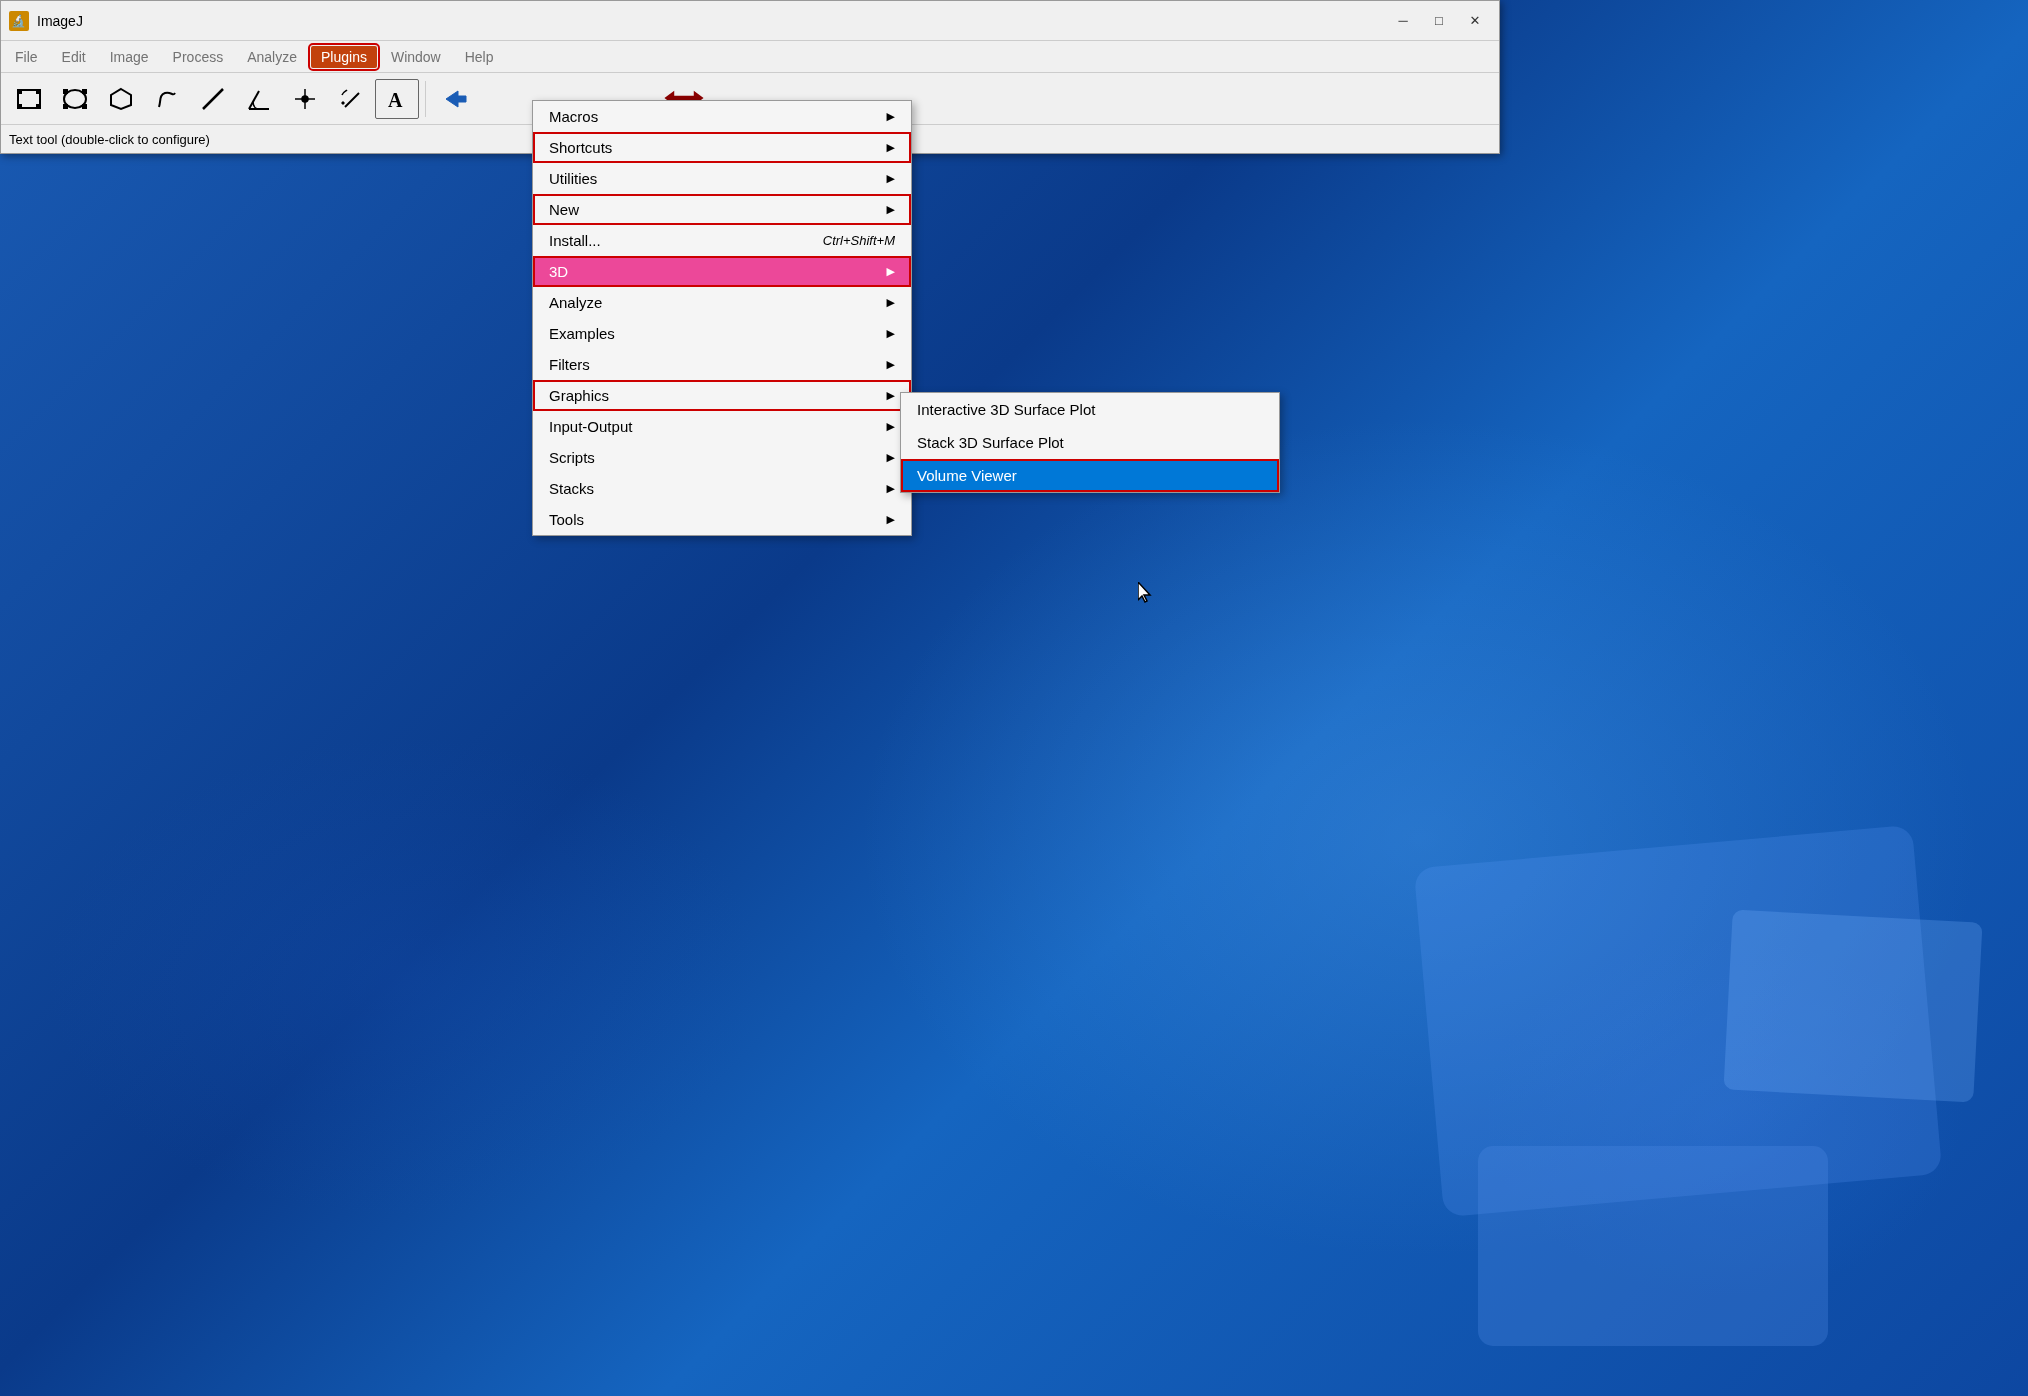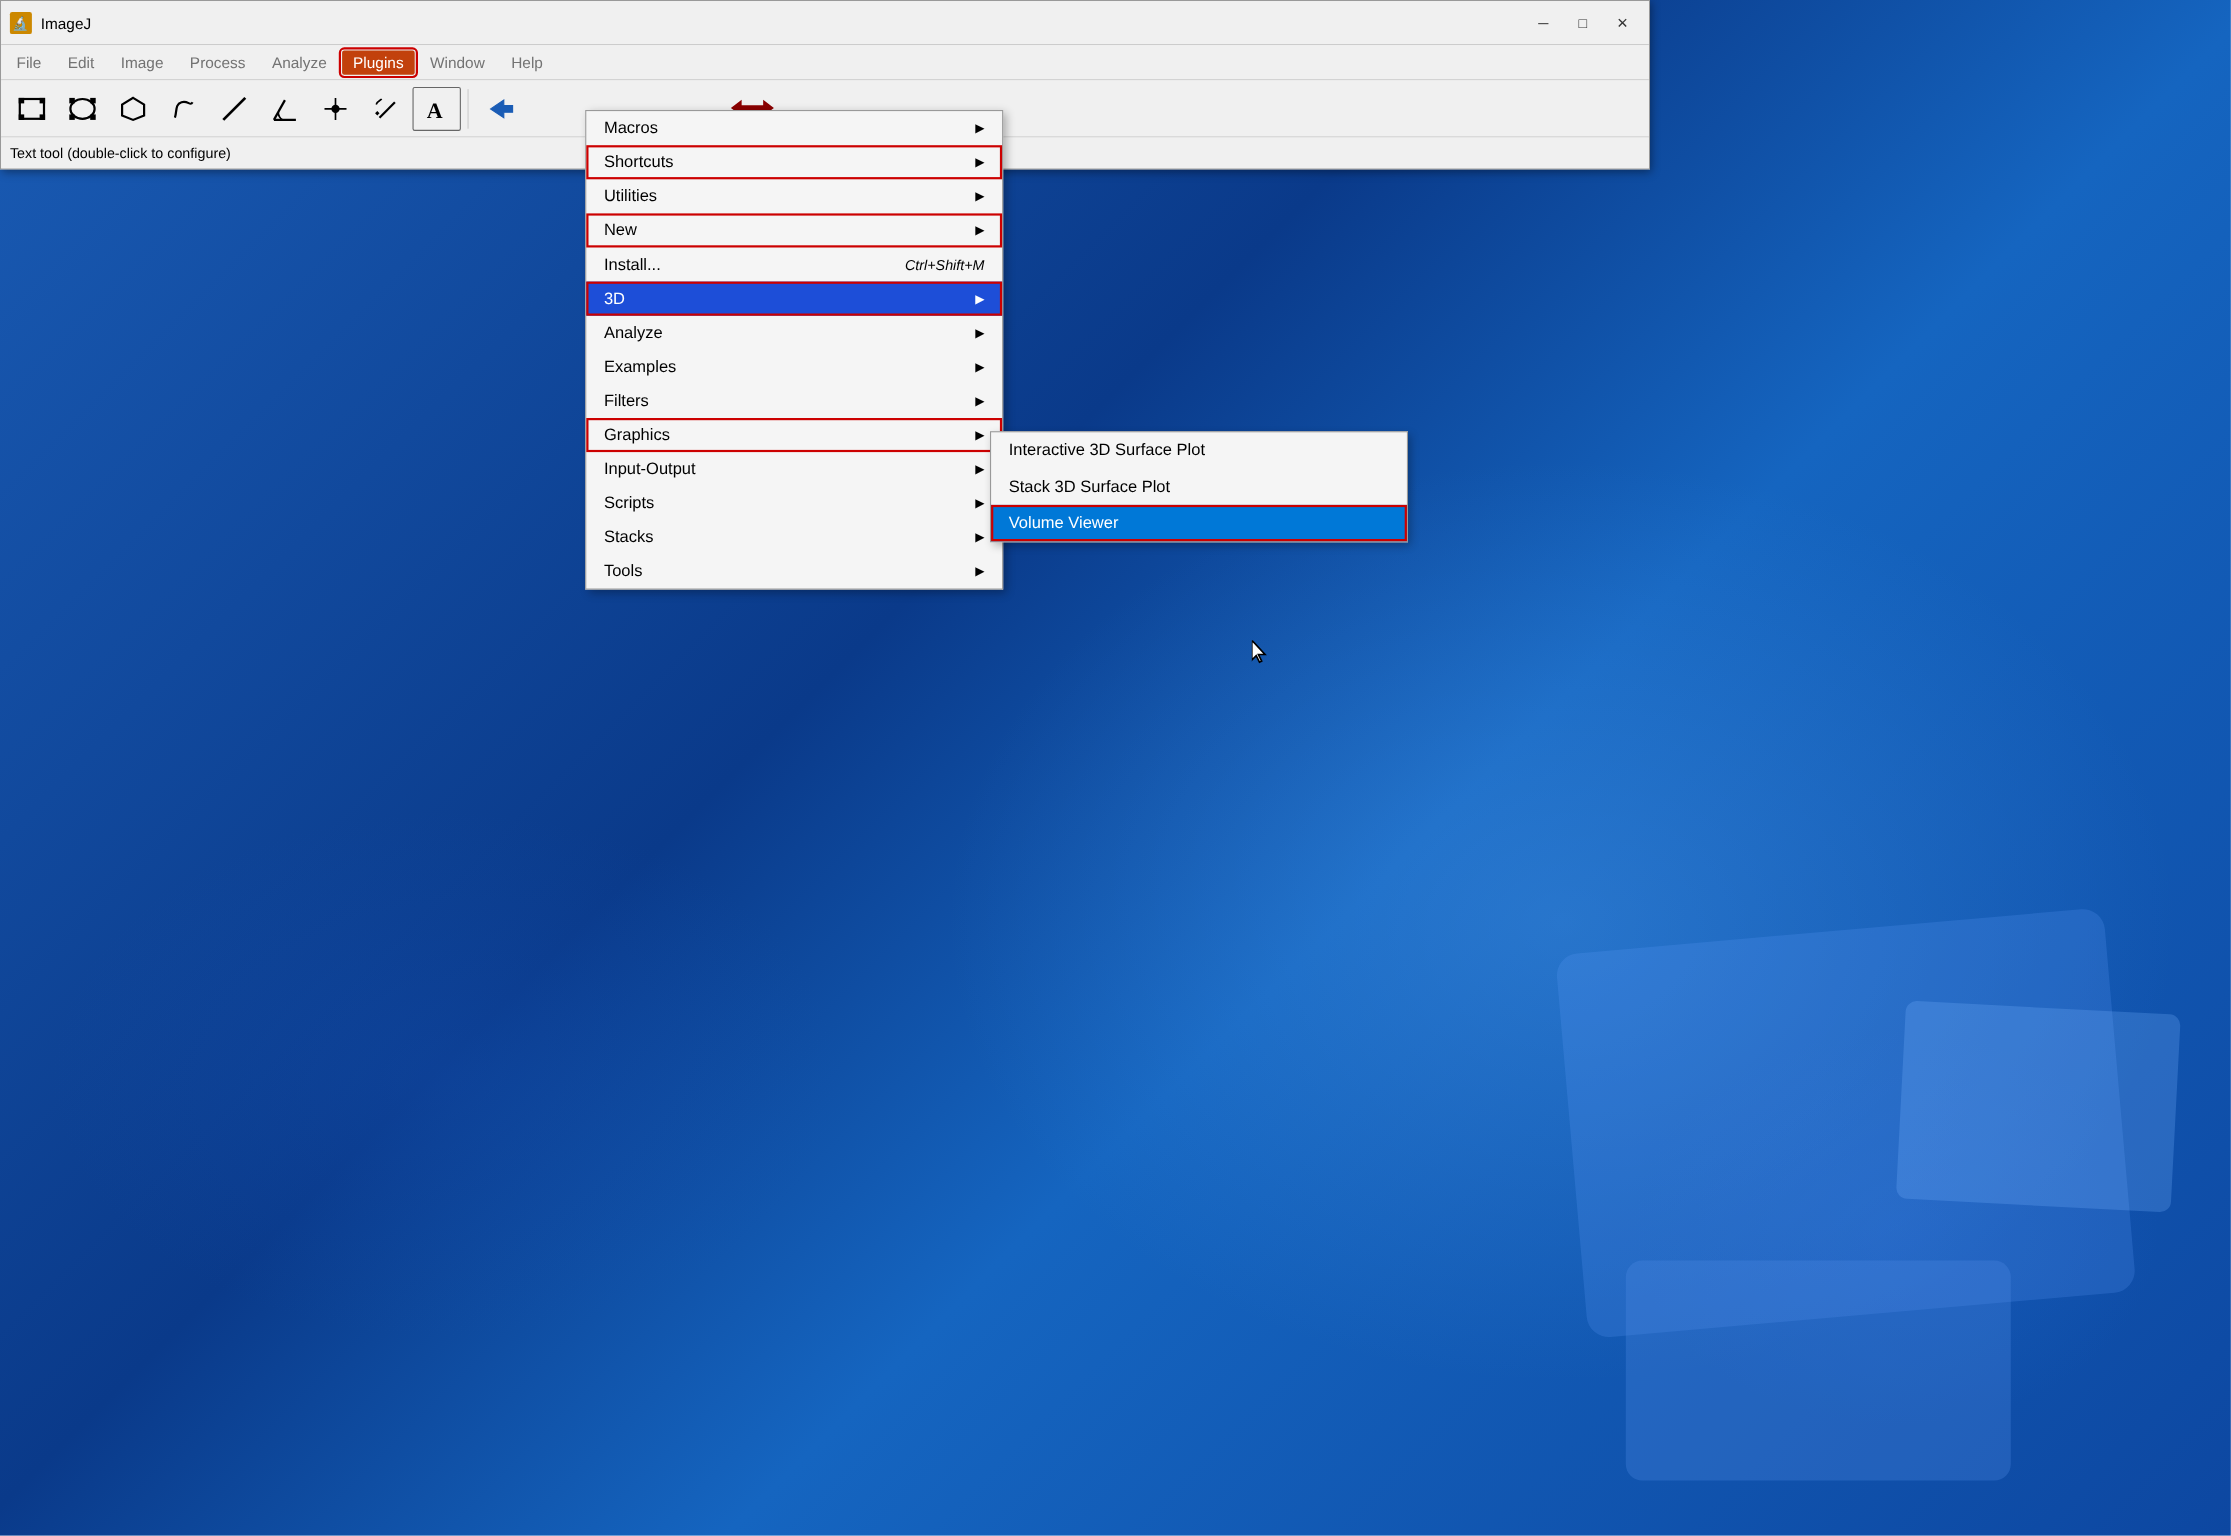--- a/index.html
+++ b/index.html
@@ -171,21 +171,21 @@
     .dropdown-item {
       display: flex;
       align-items: center;
       justify-content: space-between;
       padding: 7px 16px;
       cursor: pointer;
       color: #000;
       position: relative;
     }
     .dropdown-item.highlighted {
-      background: #1d4ed8;
+      background: #ec4899;
       color: #fff;
       outline: 2px solid #cc0000;
       outline-offset: -2px;
     }
     .dropdown-item .shortcut {
       font-size: 13px;
       color: #000000;
       margin-left: 20px;
       font-style: italic;
     }

